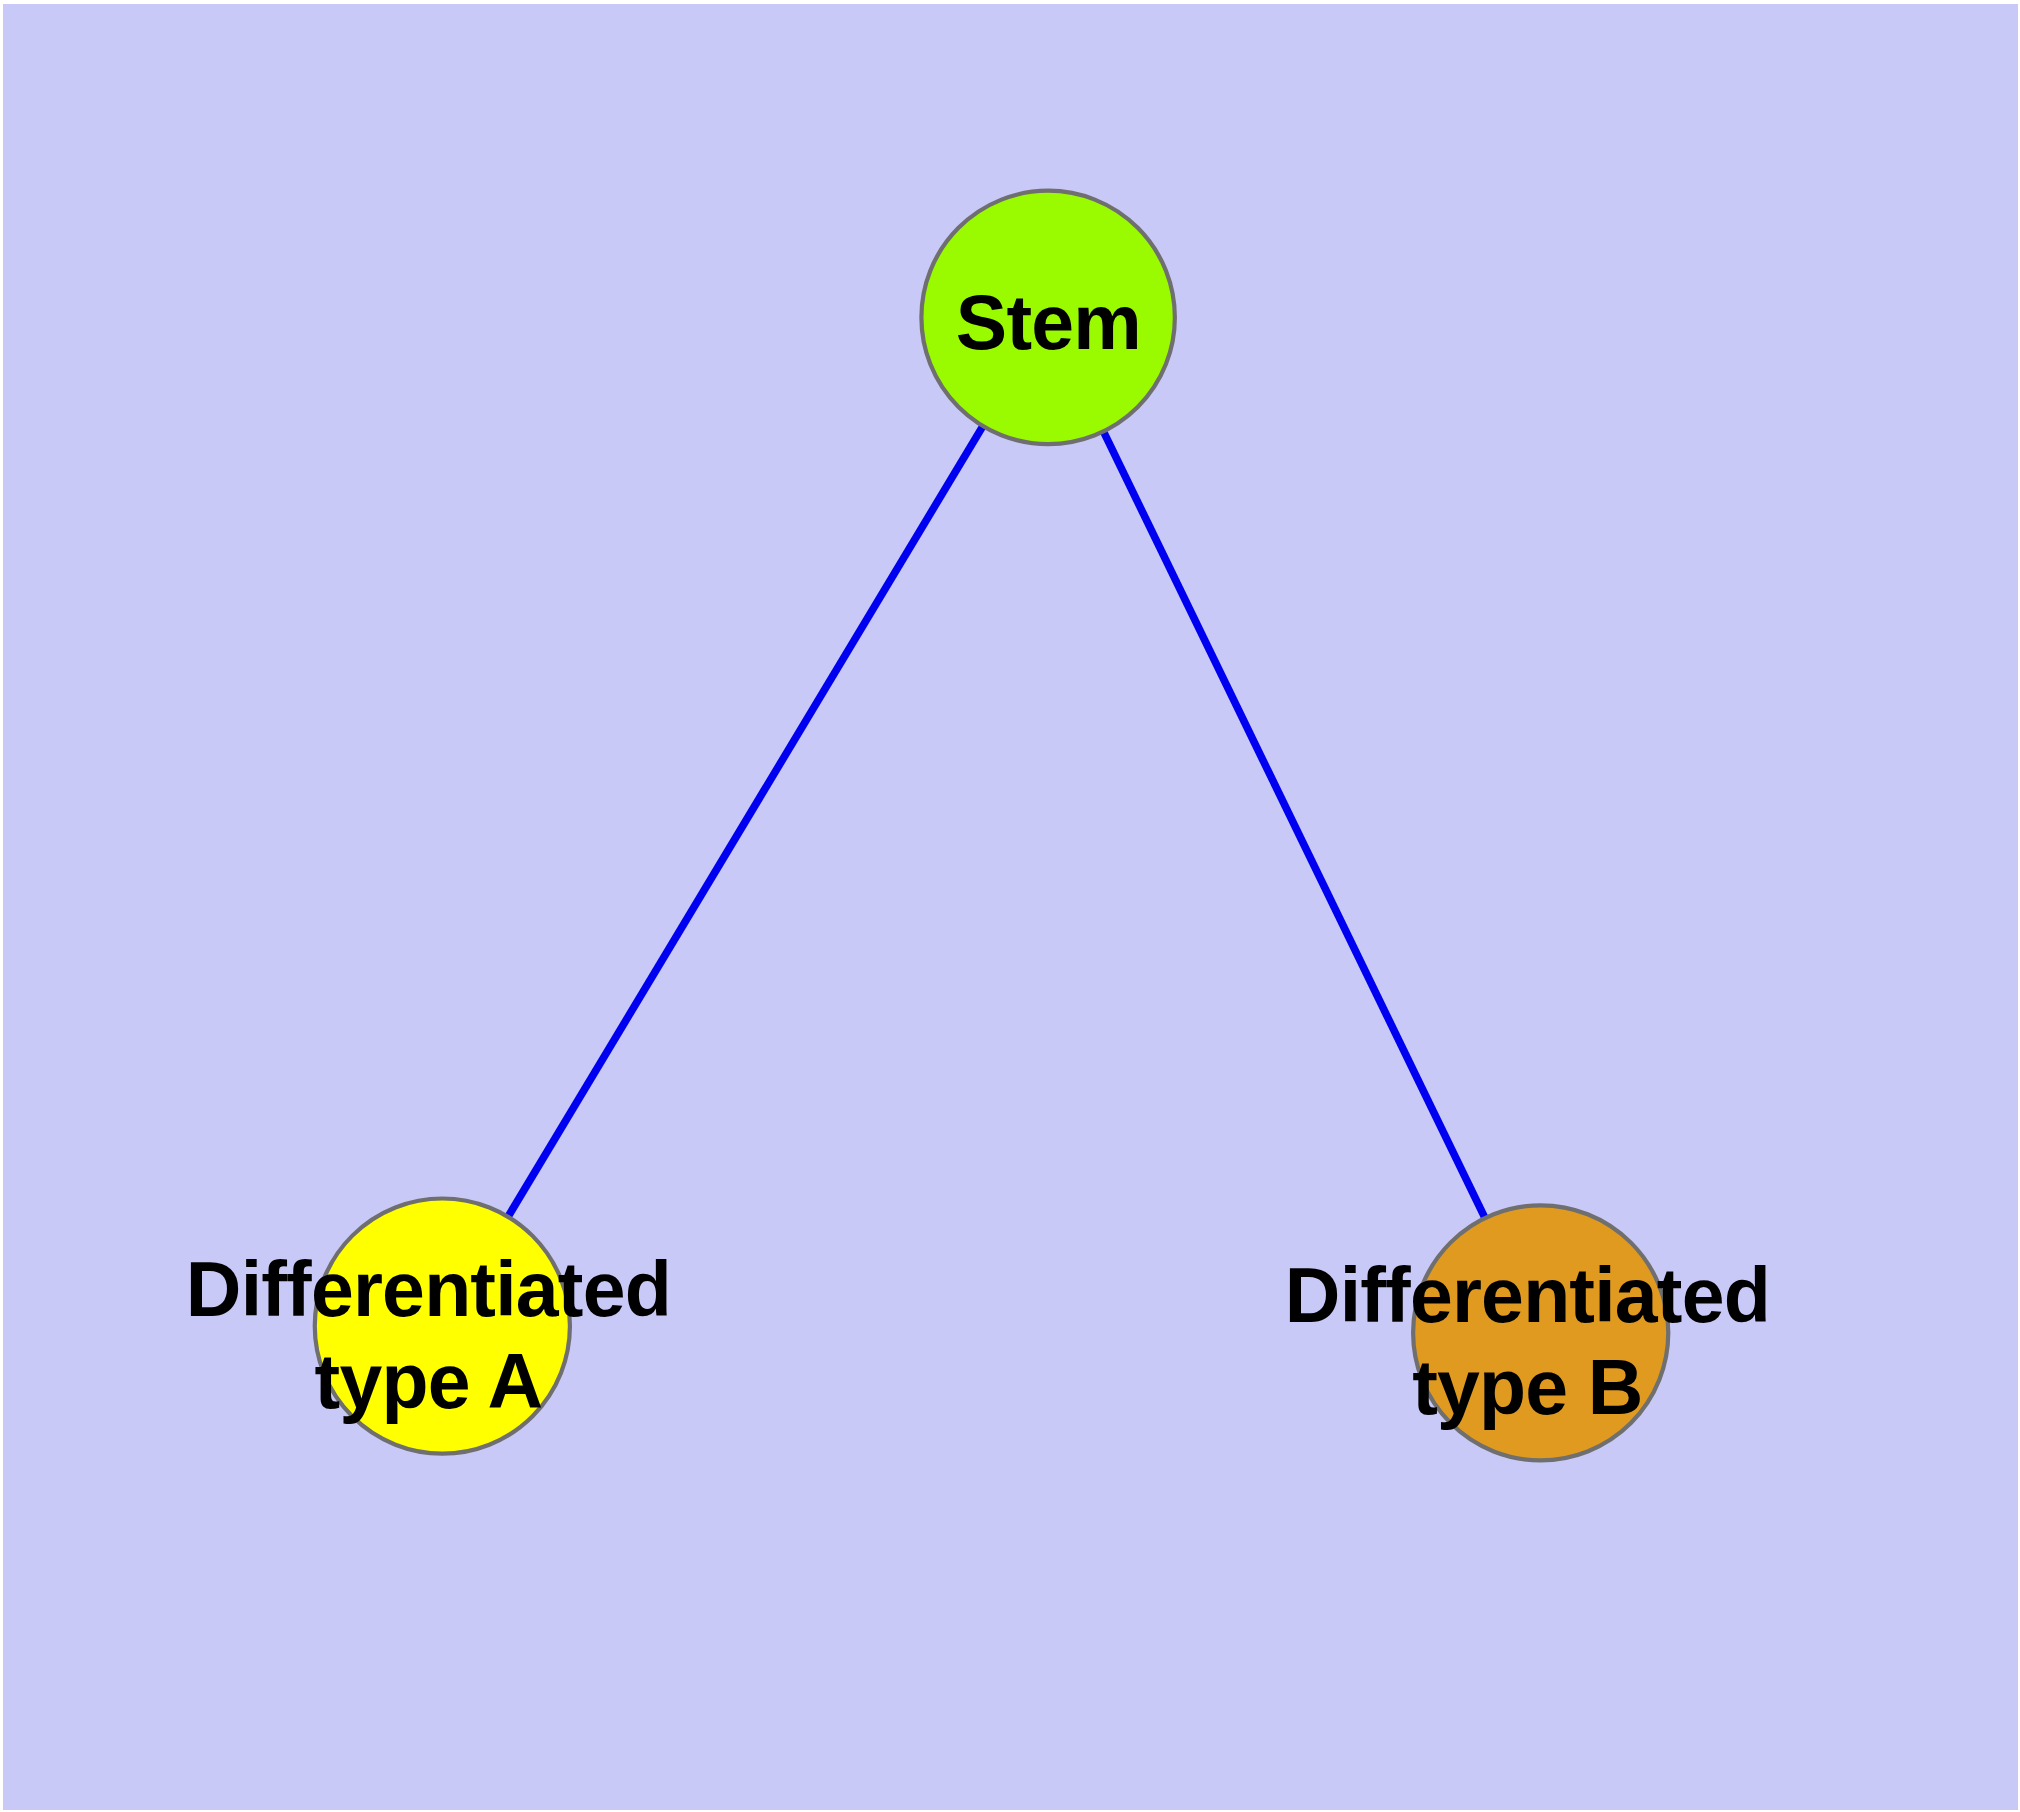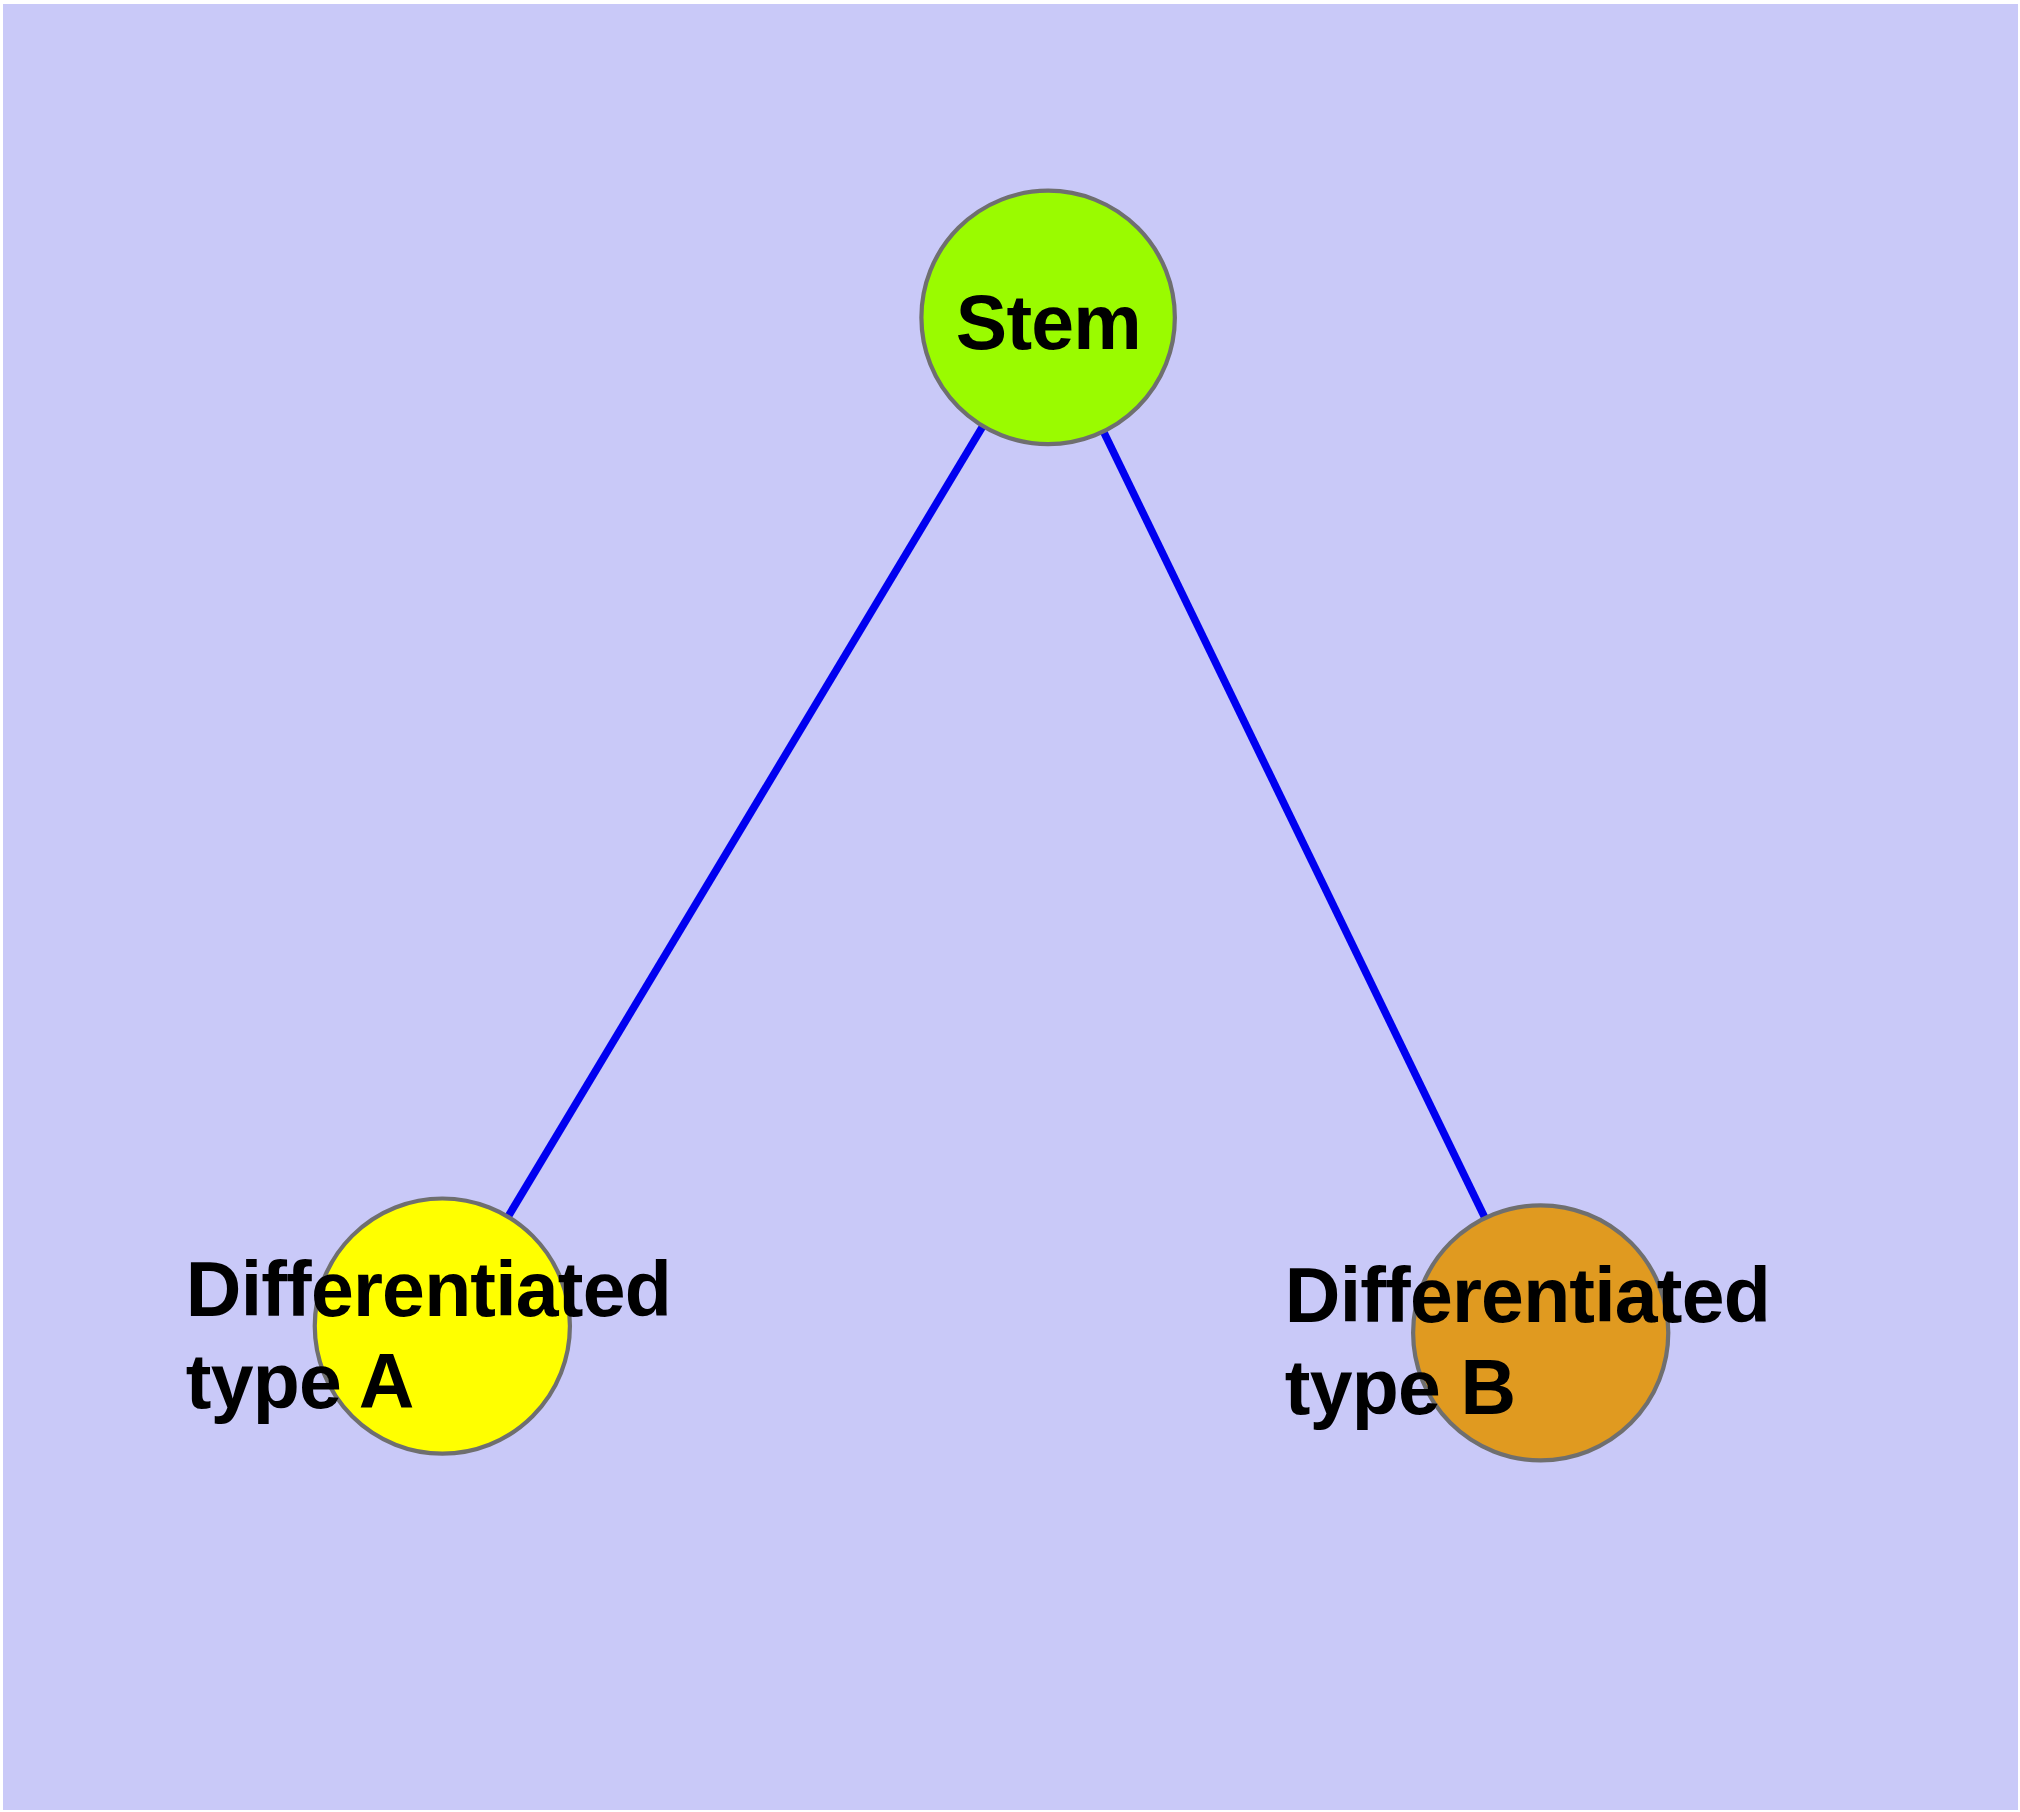--- a/index.html
+++ b/index.html
@@ -26,21 +26,21 @@
     position: absolute;
     left: 0;
     top: 0;
     width: 100%;
     height: 100%;
   }
   .node-label {
     position: absolute;
     transform: translate(-50%, -50%);
     width: max-content;
-    text-align: left;
+    text-align: center;
     white-space: pre-line;
     font-weight: bold;
     font-size: 77px;
     line-height: 92px;
     color: #000000;
     letter-spacing: -0.8px;
   }
 </style>
 </head>
 <body>

